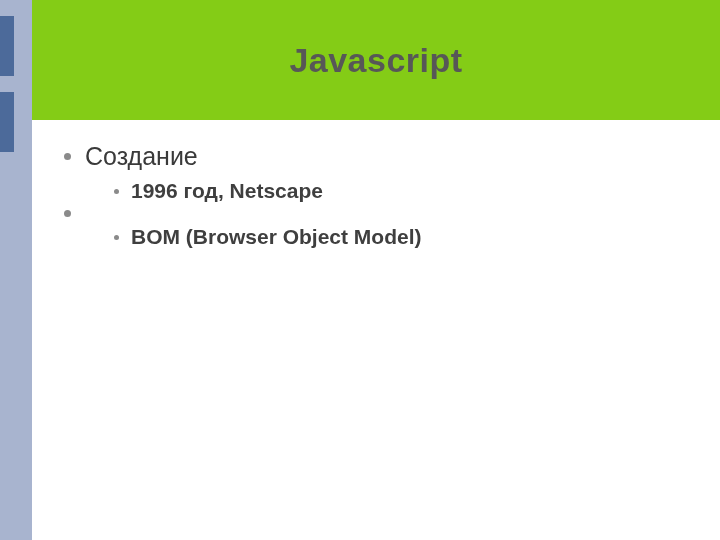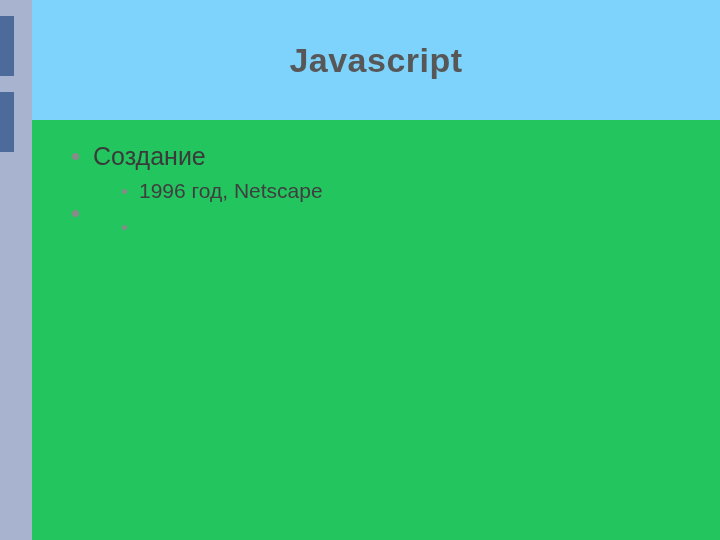--- a/index.html
+++ b/index.html
@@ -19,36 +19,36 @@
       left: 0;
       width: 14px;
       height: 60px;
       background: #4c6a9a;
     }
     .tab1 { top: 16px; }
     .tab2 { top: 92px; }
     .title-band {
       position: absolute;
       left: 32px; top: 0; right: 0; height: 120px;
-      background: #7dd3fc;
+      background: #84cc16;
       display: flex;
       align-items: center;
       justify-content: center;
     }
     .title {
       font-size: 34px;
       font-weight: bold;
       color: #575757;
       letter-spacing: 0.5px;
     }
     .content {
       position: absolute;
       left: 32px; top: 120px; right: 0; bottom: 0;
-      background: #22c55e;
-      padding: 22px 20px 20px 36px;
+      background: #ffffff;
+      padding: 22px 20px 20px 28px;
       color: #3a3a3a;
       text-align: center;
     }
     .l1 {
       display: flex;
       align-items: center;
       margin-bottom: 8px;
     }
     .l1 .bullet {
       width: 7px; height: 7px; border-radius: 50%;
@@ -68,20 +68,21 @@
     }
     .l2 .bullet {
       width: 5px; height: 5px; border-radius: 50%;
       background: #8a8a8a;
       margin-right: 12px;
       flex: 0 0 auto;
     }
     .l2 .label {
       font-size: 21px;
       color: #3f3f3f;
+      font-weight: bold;
     }
   </style>
 </head>
 <body>
 
 <div class="sidebar">
   <div class="tab tab1"></div>
   <div class="tab tab2"></div>
 </div>
 
@@ -98,15 +99,16 @@
   <div class="l2">
     <span class="bullet"></span>
     <span class="label">1996 год, Netscape</span>
   </div>
 
   <div class="l1">
     <span class="bullet"></span>
   </div>
   <div class="l2">
     <span class="bullet"></span>
+    <span class="label">BOM (Browser Object Model)</span>
   </div>
 
 </div>
 
 </body></html>

